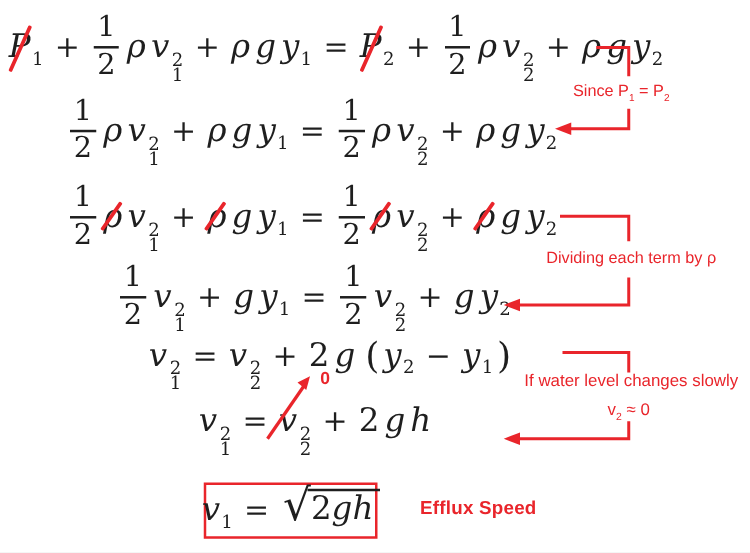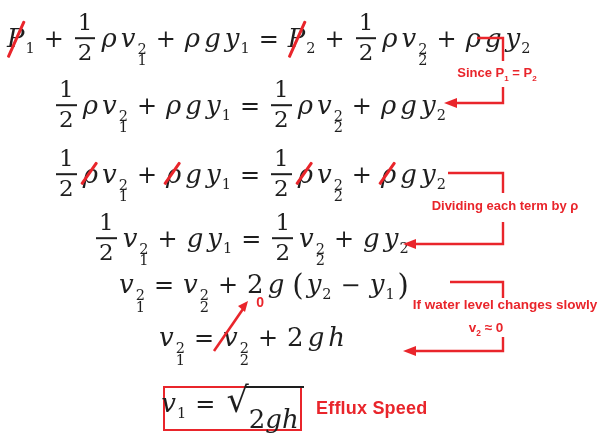--- a/index.html
+++ b/index.html
@@ -25,55 +25,55 @@
   .par{font-style:normal;font-size:29px;vertical-align:-2px;margin:0 1px;}
   .msub{font-size:14.5px;font-style:normal;vertical-align:-6px;margin-left:1px;}
   .ss{display:inline-flex;flex-direction:column;align-items:flex-start;
       font-size:14.5px;font-style:normal;line-height:11.5px;vertical-align:-7px;margin-left:2px;}
   .frac{display:inline-flex;flex-direction:column;align-items:center;
         vertical-align:middle;font-size:23px;line-height:1;margin:0 4px;position:relative;top:-2px;}
   .frac .fnum,.frac .fden{padding:0 3px;font-style:normal;}
   .frac .fbar{align-self:stretch;height:2.2px;background:var(--ink);margin:2.5px 0;}
   .sqrt{display:inline-flex;align-items:flex-start;margin-left:4px;}
   .rad{font-style:normal;font-size:35px;line-height:0.82;margin-right:-3px;position:relative;top:0px;}
-  .radicand{border-top:2.4px solid var(--ink);padding:18px 5px 0 3px;text-align:right;}
+  .radicand{border-top:2.4px solid var(--ink);padding:1px 5px 0 3px;text-align:right;}
   
   .rstrike::after{
     content:"";position:absolute;height:2.6px;width:27px;background:var(--red);
     left:42%;top:46%;transform:translate(-50%,-50%) rotate(-55deg);border-radius:1px;
   }
   .rstrike-big::after{width:40px;transform:translate(-50%,-50%) rotate(-66deg);left:34%;}
   .has-arrow0 .slash-svg{position:absolute;left:-13px;top:-31px;overflow:visible;}
   .has-arrow0 .zero{
     position:absolute;right:-15px;top:-29px;color:var(--red);
     font-family:"Liberation Sans",sans-serif;font-weight:800;font-size:14px;font-style:normal;
   }
   
   .note{
-    position:absolute;color:var(--red);font-weight:700;text-align:left;
+    position:absolute;color:var(--red);font-weight:400;text-align:left;
     transform:translateX(-50%);line-height:1.15;white-space:nowrap;
   }
   .note .pre{white-space:pre;}
   .note sub{font-size:0.62em;}
   .note-since{left:497px;top:66px;font-size:13px;}
   .note-dividing{left:505px;top:199px;font-size:13px;}
   .note-slow1{left:505px;top:297px;font-size:13.5px;}
-  .note-slow2{left:486px;top:320px;font-size:13.5px;}
+  .note-slow2{left:503px;top:320px;font-size:13.5px;}
   .bracket{position:absolute;overflow:visible;}
   .bracket path{fill:none;stroke:var(--red);stroke-width:2.4;}
   .bracket polygon{fill:var(--red);stroke:none;}
   
   .result-box{
     position:absolute;left:163px;top:386px;width:139px;height:45px;
     border:2.5px solid var(--red);display:flex;align-items:center;justify-content:center;
     box-sizing:border-box;background:var(--bg);
   }
   .efflux{
-    position:absolute;left:316px;top:398px;color:var(--red);
-    font-size:18px;font-weight:800;letter-spacing:0.2px;
+    position:absolute;left:336px;top:398px;color:var(--red);
+    font-size:15px;font-weight:800;letter-spacing:0.2px;
   }
 </style>
 </head>
 <body>
 
 <div class="canvas">
 
   <div class="eq" style="left:5px;top:40px;"><span class="tok rstrike rstrike-big"><span class="mi">P</span><span class="msub">1</span></span><span class="tok mo">+</span><span class="tok frac">
         <span class="fnum">1</span>
         <span class="fbar"></span>

